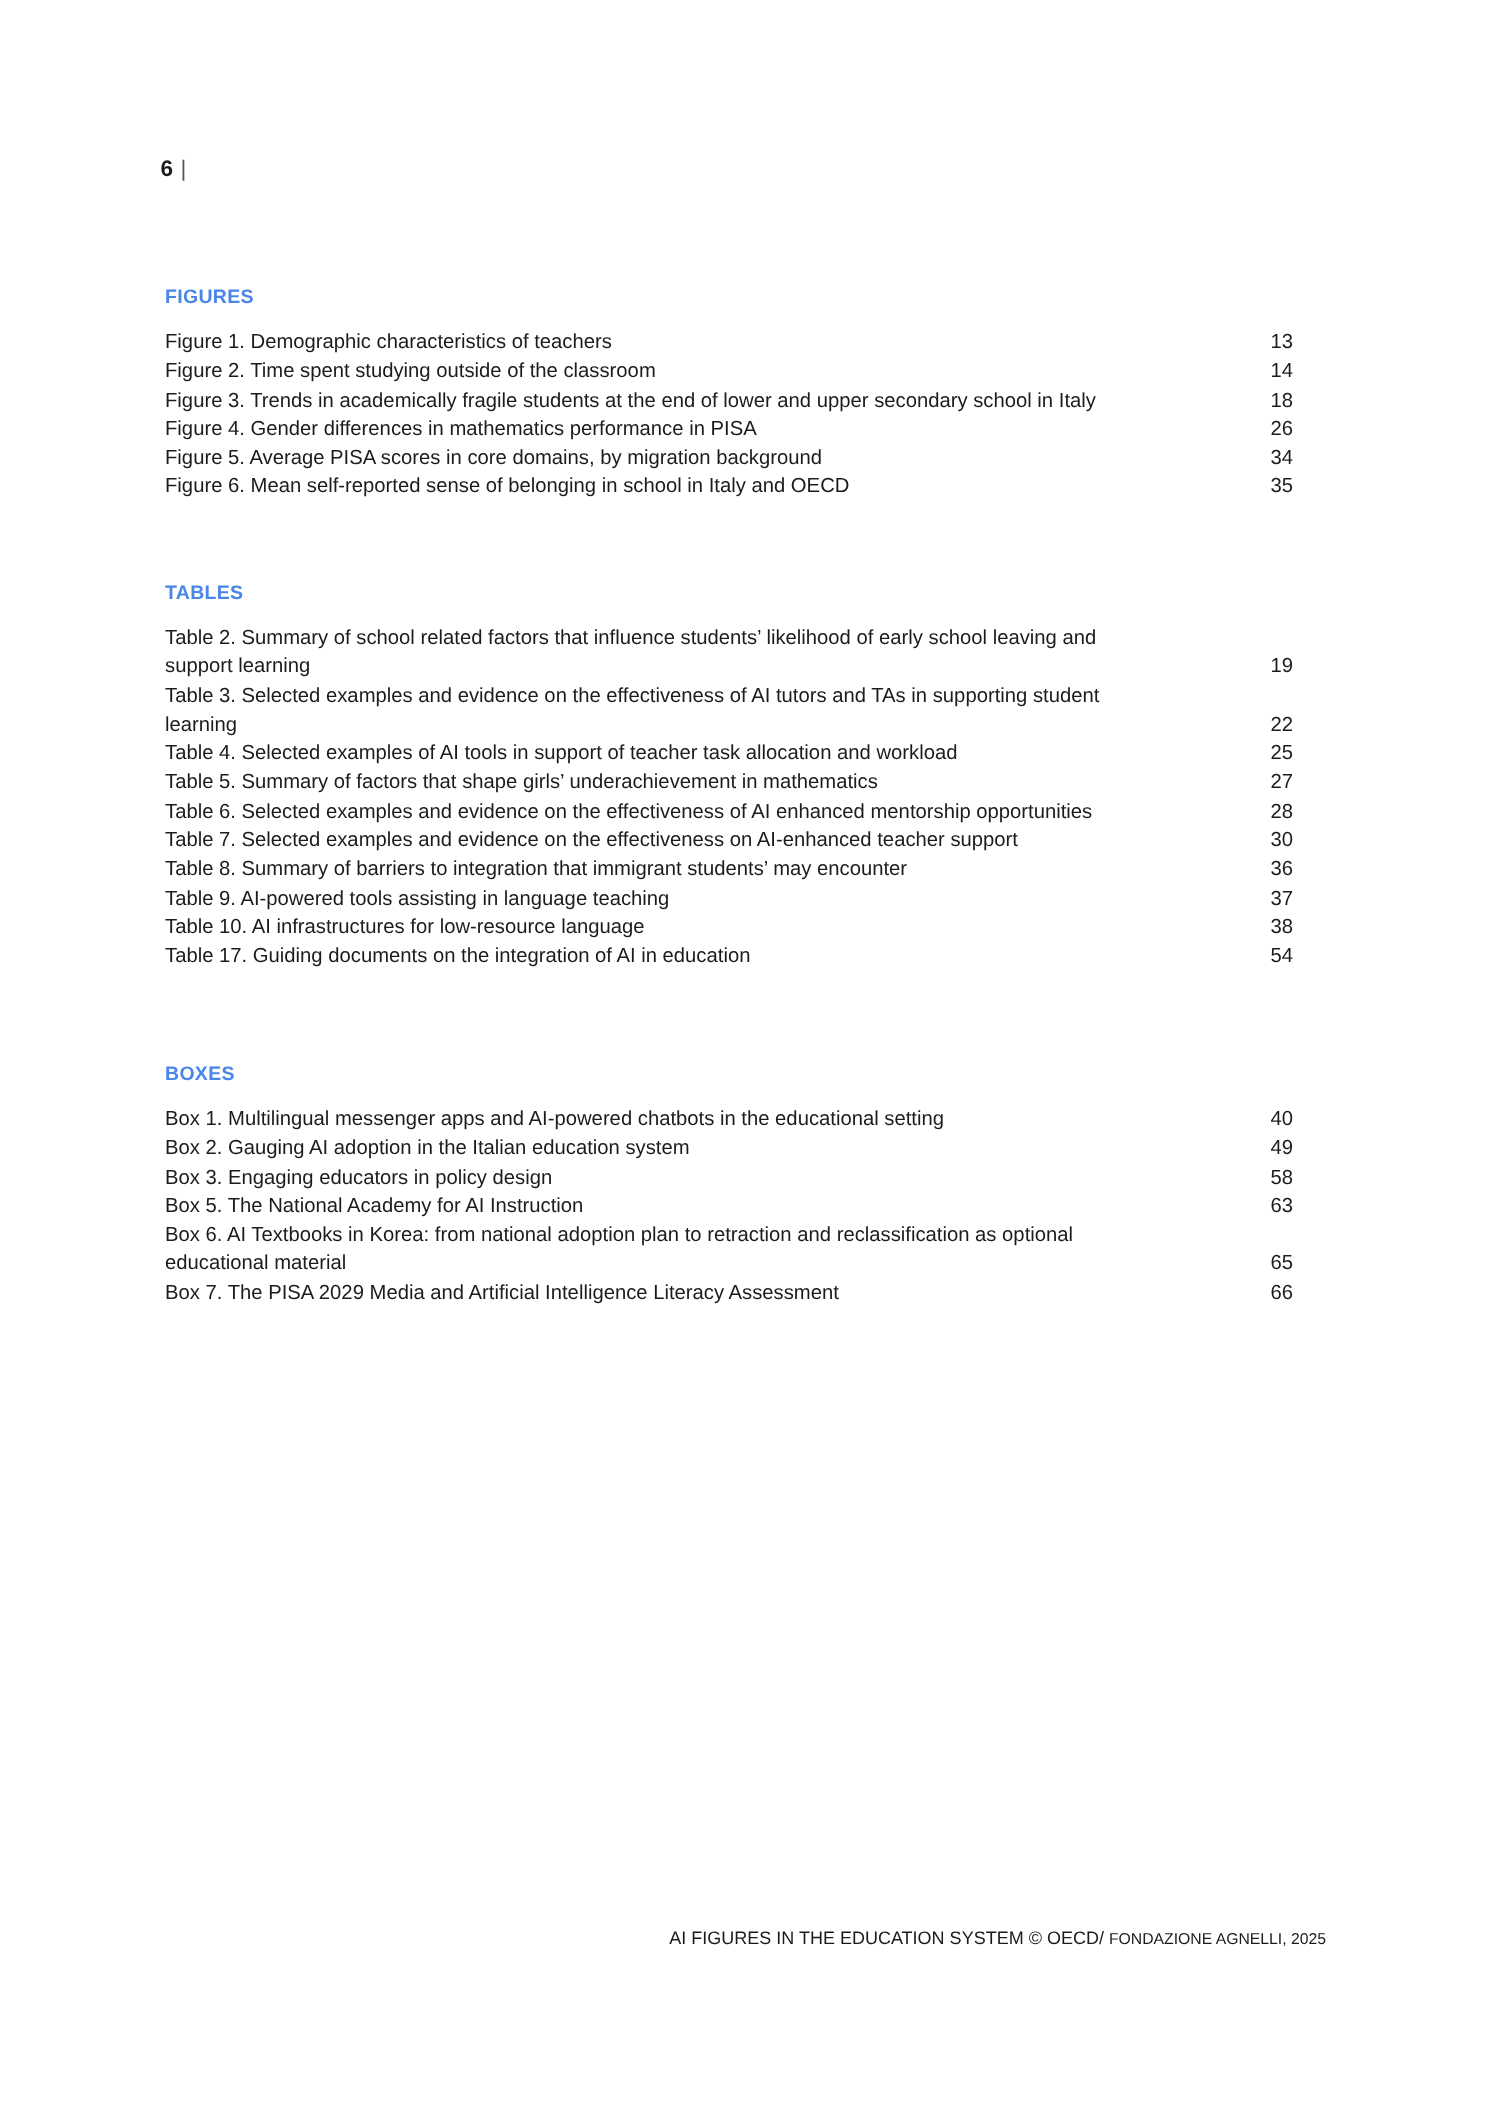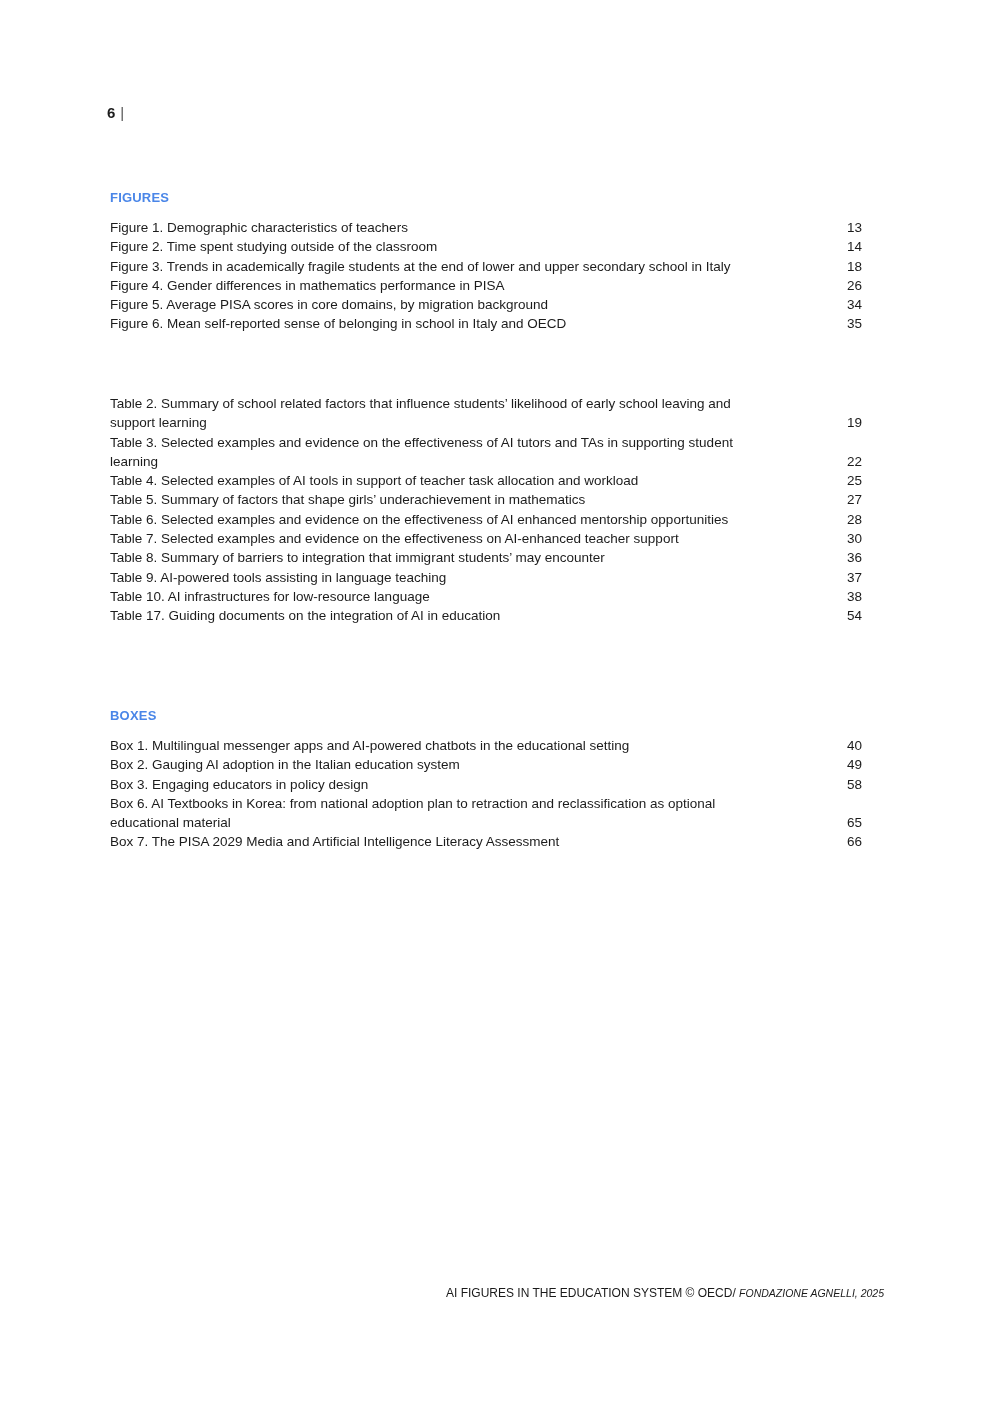--- a/index.html
+++ b/index.html
@@ -68,21 +68,21 @@
   }
   .footer {
     position: absolute;
     top: 1283px;
     right: 108px;
     text-align: right;
     white-space: nowrap;
     color: #1a1a1a;
   }
   .footer-main  { font-size: 12px; }
-  .footer-small { font-size: 10.5px; font-style: italic; }
+  .footer-small { font-size: 10.5px; }
 </style>
 </head>
 <body>
 
 <div class="page">
 
   <div class="page-header">
     <span class="page-num">6</span><span class="page-sep">|</span>
   </div>
 
@@ -115,20 +115,21 @@
   </div>
 
   <div class="toc-entry">
     <span class="toc-title">Figure 6. Mean self-reported sense of belonging in school in Italy and OECD</span>
     <span class="toc-page">35</span>
   </div>
 </div>
   </div>
 
   <div class="toc-section" id="sec-tables">
+    <div class="section-heading">TABLES</div>
     <div class="toc-entries">
 
   <div class="toc-entry">
     <span class="toc-title">Table 2. Summary of school related factors that influence students’ likelihood of early school leaving and
 support learning</span>
     <span class="toc-page">19</span>
   </div>
 
   <div class="toc-entry">
     <span class="toc-title">Table 3. Selected examples and evidence on the effectiveness of AI tutors and TAs in supporting student
@@ -190,20 +191,24 @@
     <span class="toc-title">Box 2. Gauging AI adoption in the Italian education system</span>
     <span class="toc-page">49</span>
   </div>
 
   <div class="toc-entry">
     <span class="toc-title">Box 3. Engaging educators in policy design</span>
     <span class="toc-page">58</span>
   </div>
 
 
+  <div class="toc-entry">
+    <span class="toc-title">Box 5. The National Academy for AI Instruction</span>
+    <span class="toc-page">63</span>
+  </div>
 
   <div class="toc-entry">
     <span class="toc-title">Box 6. AI Textbooks in Korea: from national adoption plan to retraction and reclassification as optional
 educational material</span>
     <span class="toc-page">65</span>
   </div>
 
   <div class="toc-entry">
     <span class="toc-title">Box 7. The PISA 2029 Media and Artificial Intelligence Literacy Assessment</span>
     <span class="toc-page">66</span>

